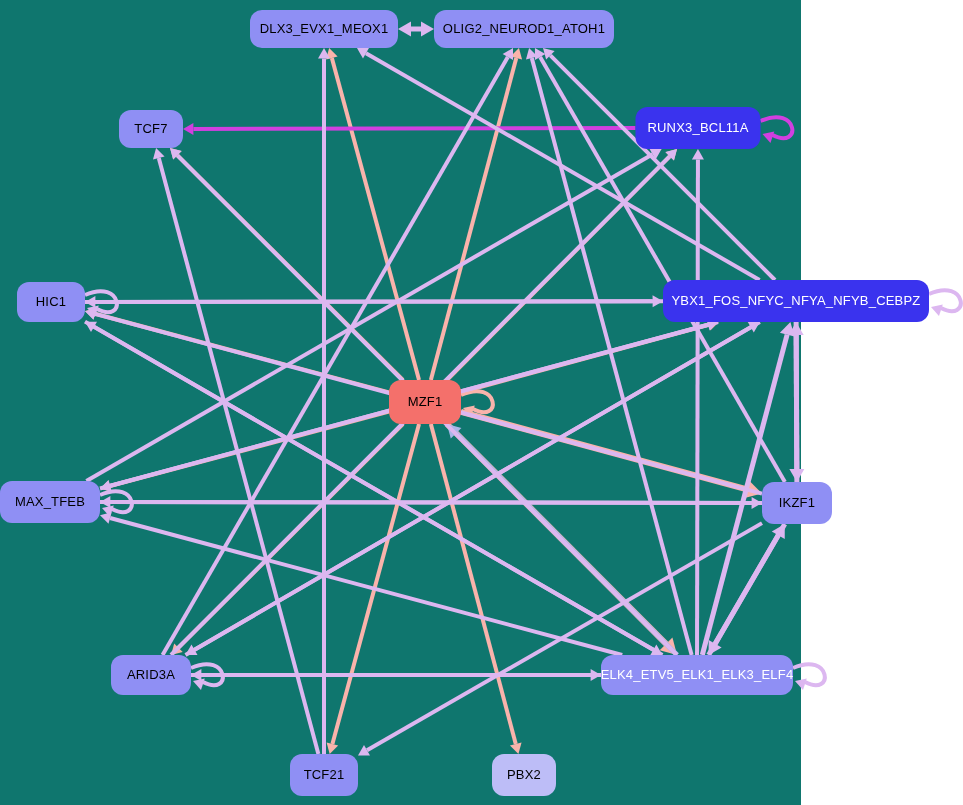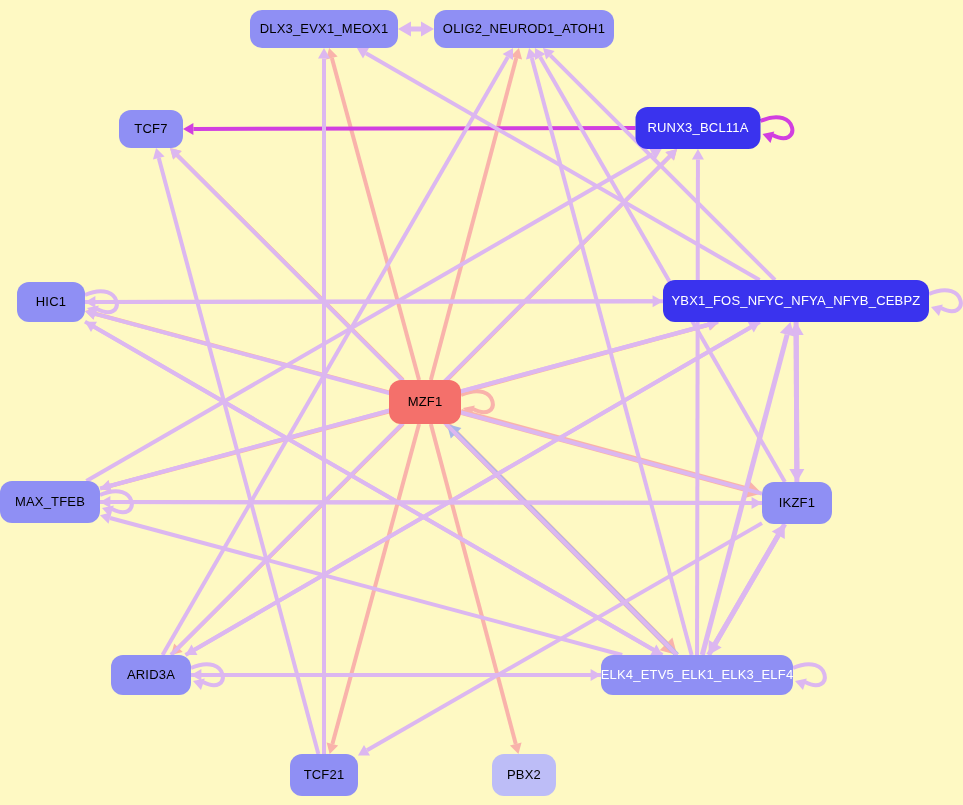--- a/index.html
+++ b/index.html
@@ -8,23 +8,23 @@
     background: #ffffff;
   }
   body {
     width: 963px;
     height: 805px;
     font-family: "Liberation Sans", sans-serif;
     overflow: hidden;
   }
   #graph-root {
     position: relative;
-    width: 963px;
+    width: 801px;
     height: 805px;
-    background: #fef9c3;
+    background: #0f766e;
   }
   svg#network-canvas {
     display: block;
     width: 963px;
     height: 805px;
   }
   .node-label {
     font-family: "Liberation Sans", sans-serif;
     font-size: 13px;
     text-anchor: middle;

